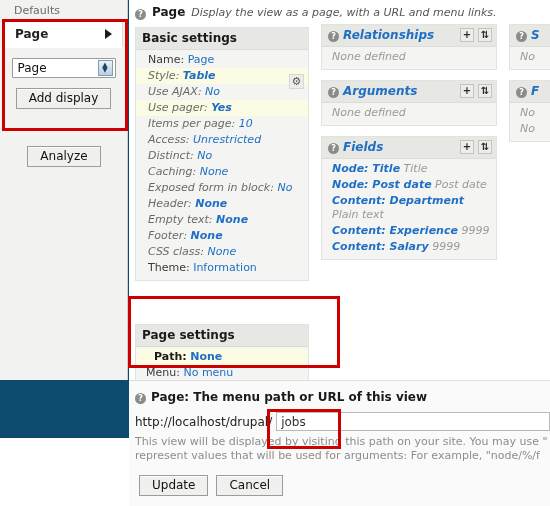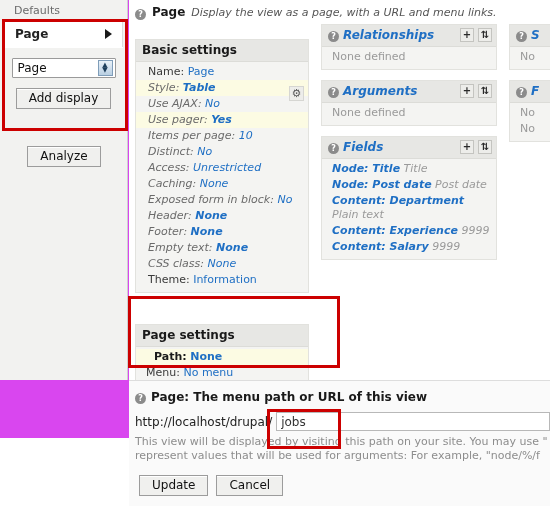--- a/index.html
+++ b/index.html
@@ -5,21 +5,21 @@
   * { box-sizing: border-box; }
   html, body {
     margin: 0; padding: 0;
     width: 550px; height: 506px;
     background: #ffffff;
     font-family: "DejaVu Sans", "Liberation Sans", sans-serif;
     font-size: 11px;
     color: #333333;
     overflow: hidden;
   }
-  #root { position: relative; width: 550px; height: 438px; background:#d946ef; }
+  #root { position: relative; width: 550px; height: 438px; background:#0c4a6e; }
 
   
   #sidebar {
     position: absolute; left: 0; top: 0; width: 128px; height: 380px;
     background: #f2f2f0;
     border-right: 1px solid #cfcfcf;
   }
   #sidebar-top-label {
     padding: 4px 0 4px 14px;
     font-size: 11px; color: #6b6b6b;
@@ -129,32 +129,32 @@
     flex: 0 0 auto;
   }
   .panel-body { padding: 2px 0 4px 0; }
 
   .row {
     padding: 1px 6px 1px 12px;
     line-height: 14px; font-size: 11px;
     white-space: nowrap;
   }
   .row.hl { background: #fcfbe3; }
-  .row.empty { color: #9a9a9a; padding-left: 10px; }
+  .row.empty { color: #9a9a9a; font-style: italic; padding-left: 10px; }
   .lbl { color: #6a6a6a; font-style: italic; }
   .lbl.strong { color: #1a1a1a; font-style: normal; font-weight: bold; }
   .lbl.semi { color: #3a3a3a; font-style: normal; }
   .val { color: #1f6fc4; font-style: italic; }
   .val.b { font-weight: bold; }
   .val.plain { font-style: normal; }
   .fieldrow { padding: 1px 6px 1px 10px; line-height: 14px; font-size: 11px; }
   .f-name { color: #1f6fc4; font-style: italic; font-weight: bold; }
   .f-sub { color: #9a9a9a; font-style: italic; }
 
-  #col-basic { position: absolute; left: 6px; top: 15px; width: 174px; }
+  #col-basic { position: absolute; left: 6px; top: 3px; width: 174px; }
   #col-mid   { position: absolute; left: 192px; top: 0; width: 176px; }
   #col-right { position: absolute; left: 380px; top: 0; width: 176px; }
 
   #gear {
     position: absolute; right: 4px; top: 46px;
     width: 15px; height: 15px;
     background: #ededea; border: 1px solid #d6d6d2;
     display: flex; align-items: center; justify-content: center;
     font-size: 11px; color: #5a5a5a; line-height: 11px;
   }
@@ -262,51 +262,51 @@
               <span class="lbl">Use pager:</span>
               <span class="val b">Yes</span>
             </div>
 
             <div class="row">
               <span class="lbl">Items per page:</span>
               <span class="val">10</span>
             </div>
 
             <div class="row">
+              <span class="lbl">Access:</span>
+              <span class="val">Unrestricted</span>
+            </div>
+
+            <div class="row">
               <span class="lbl">Distinct:</span>
               <span class="val">No</span>
             </div>
 
             <div class="row">
-              <span class="lbl">Access:</span>
-              <span class="val">Unrestricted</span>
-            </div>
-
-            <div class="row">
               <span class="lbl">Caching:</span>
               <span class="val">None</span>
             </div>
 
             <div class="row">
               <span class="lbl">Exposed form in block:</span>
               <span class="val">No</span>
             </div>
 
             <div class="row">
               <span class="lbl">Header:</span>
               <span class="val b">None</span>
             </div>
 
             <div class="row">
+              <span class="lbl">Empty text:</span>
+              <span class="val b">None</span>
+            </div>
+
+            <div class="row">
               <span class="lbl">Footer:</span>
-              <span class="val b">None</span>
-            </div>
-
-            <div class="row">
-              <span class="lbl">Empty text:</span>
               <span class="val b">None</span>
             </div>
 
             <div class="row">
               <span class="lbl">CSS class:</span>
               <span class="val">None</span>
             </div>
 
             <div class="row">
               <span class="lbl semi">Theme:</span>

